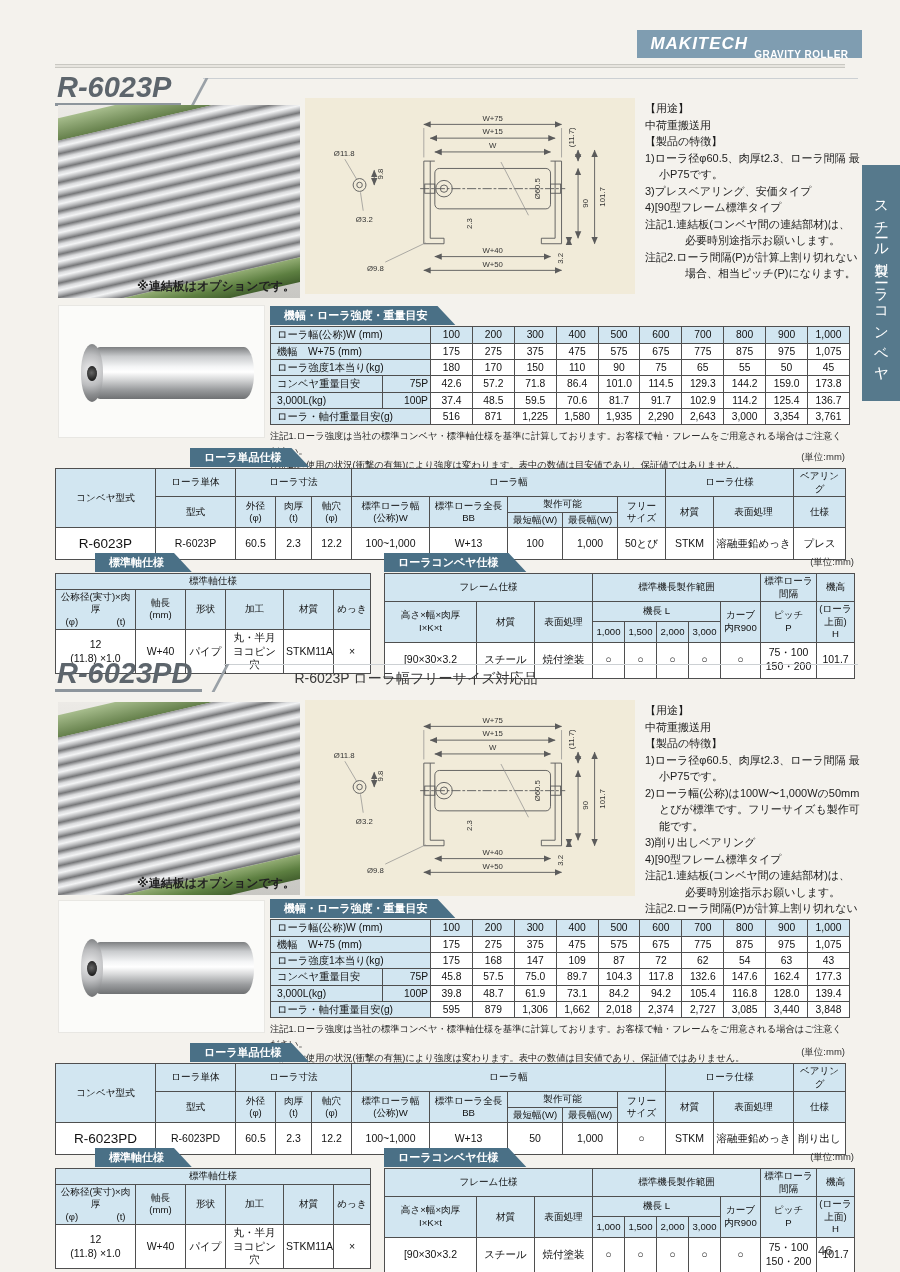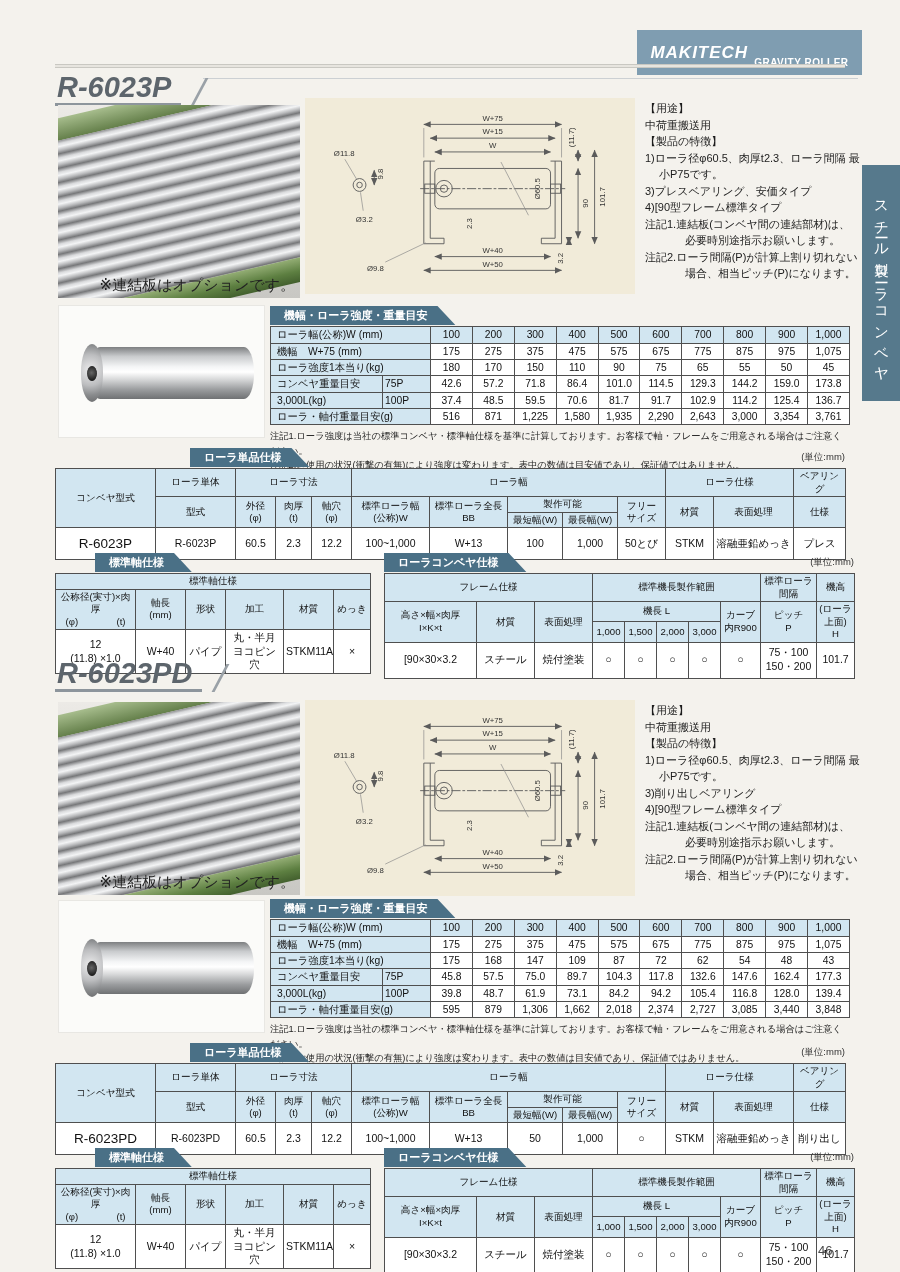--- a/index.html
+++ b/index.html
@@ -1,20 +1,20 @@
 <!DOCTYPE html>
 <html><head>
 <meta charset="utf-8">
 <style>
   *{margin:0;padding:0;box-sizing:border-box;}
   html,body{width:900px;}
   body{position:relative;height:1272px;background:#f4f2ed;font-family:"Liberation Sans","DejaVu Sans",sans-serif;color:#222;overflow:hidden;}
 
   
-  .banner{position:absolute;left:637px;top:30px;width:225px;height:45px;background:#7f9db1;display:flex;align-items:center;justify-content:center;gap:6px;}
+  .banner{position:absolute;left:637px;top:30px;width:225px;height:28px;background:#7f9db1;display:flex;align-items:center;justify-content:center;gap:6px;}
   .banner .brand{color:#fff;font-size:17px;font-weight:bold;font-style:italic;letter-spacing:1px;}
   .banner .prod{color:#fff;font-size:10px;font-weight:bold;letter-spacing:.5px;margin-top:20px;}
   .hrule{position:absolute;left:55px;top:64px;width:790px;height:4px;border-top:1px solid #c9c8c2;border-bottom:1px solid #c9c8c2;background:#e7e5df;}
 
   
   .side-tab{position:absolute;left:862px;top:165px;width:38px;height:236px;background:#56798c;color:#fff;
     writing-mode:vertical-rl;display:flex;align-items:center;justify-content:center;font-size:14.5px;letter-spacing:3px;}
 
   
   .section{position:absolute;left:0;width:900px;}
@@ -26,21 +26,21 @@
   .title-rest{flex:1;height:28px;border-top:1px solid #ccd0d3;display:flex;align-items:center;padding-left:70px;font-size:14px;color:#3a3a3a;}
 
   
   .photo-conveyor{position:absolute;left:58px;width:242px;height:193px;overflow:hidden;background:linear-gradient(180deg,#eceae6 0%,#d6d5d1 65%,#c8c7c3 100%);}
   .s1 .photo-conveyor{top:33px;} .s2 .photo-conveyor{top:44px;}
   .conv-inner{position:absolute;left:-40px;top:-36px;width:360px;height:280px;transform:rotate(-13deg);}
   .conv-rollers{position:absolute;left:0;right:0;top:42px;bottom:70px;
     background:repeating-linear-gradient(180deg,#8f9092 0px,#d9dadc 3px,#f3f4f5 6px,#b4b5b7 10px,#77787a 13px,#8f9092 14px);}
   .conv-rail{position:absolute;left:0;right:0;bottom:46px;height:24px;background:linear-gradient(180deg,#93ad74 0%,#5d7f41 55%,#43602e 100%);}
   .conv-rail-top{position:absolute;left:0;right:0;top:20px;height:22px;background:linear-gradient(180deg,#a7bd8d 0%,#647f4a 100%);}
-  .pcap{position:absolute;right:5px;bottom:3px;font-size:15px;color:#222;z-index:3;}
+  .pcap{position:absolute;right:5px;bottom:3px;font-size:12px;color:#222;z-index:3;font-weight:bold;}
 
   .photo-roller{position:absolute;left:58px;width:207px;height:133px;background:#fbfbf9;border:1px solid #e8e7e3;overflow:hidden;}
   .s1 .photo-roller{top:233px;} .s2 .photo-roller{top:242px;}
   .cyl{position:absolute;left:15%;right:5%;top:31%;height:40%;border-radius:10px/48%;
     background:linear-gradient(180deg,#7d7f81 0%,#c9cbcd 18%,#f4f5f6 38%,#ffffff 48%,#d8d9da 62%,#9a9c9e 82%,#6f7173 100%);}
   .cap{position:absolute;left:10.5%;top:29%;width:11%;height:44%;border-radius:50%;
     background:radial-gradient(circle at 42% 45%,#ececed 0%,#bcbdbf 45%,#8a8c8e 72%,#68696b 100%);}
   .hub{position:absolute;left:13.6%;top:45.5%;width:5%;height:12%;border-radius:50%;background:radial-gradient(circle at 45% 45%,#666 0%,#1e1e1e 75%);}
 
   
@@ -66,21 +66,21 @@
   
   table{border-collapse:collapse;table-layout:fixed;background:#fff;}
   td{border:1px solid #4f4f4f;text-align:center;vertical-align:middle;padding:1px 2px;font-size:10px;line-height:1.3;white-space:pre-line;color:#111;}
 
   
   .block-machine{position:absolute;left:270px;width:580px;}
   .s1 .block-machine{top:233px;} .s2 .block-machine{top:240px;}
   .mtable{width:580px;margin-top:1px;}
   .mtable td{height:16px;font-size:10.3px;background:#fff;}
   .mtable td.lab{background:#d2e6f1;text-align:left;padding-left:6px;margin-left:39px;}
-  .mtable td.lab.c{text-align:left;padding-left:2px;}
+  .mtable td.lab.c{text-align:right;padding-left:2px;}
   .mtable tr.hd td{background:#d2e6f1;}
   .tnotes{font-size:9.3px;color:#222;margin-top:4px;line-height:1.55;}
 
   
   .block-roller{position:absolute;left:55px;width:790px;}
   .s1 .block-roller{top:375px;} .s2 .block-roller{top:384px;}
   .block-roller .tab{margin-left:135px;}
   .rtable{width:790px;margin-top:1px;}
   .rtable td{background:#d2e6f1;font-size:9.6px;height:15px;}
   .rtable tr.data td{background:#fff;height:32px;font-size:10.5px;}
@@ -468,20 +468,21 @@
         </table>
     </div>
   </div>
 </div>
 
 <div class="section s2">
 
   <div class="sec-title">
     <span class="title-text">R-6023PD</span>
     <span class="title-slash"></span>
+    <div class="title-rest">R-6023P ローラ幅フリーサイズ対応品</div>
   </div>
 
   <div class="photo-conveyor">
     <div class="conv-inner">
       <div class="conv-rail-top"></div>
       <div class="conv-rollers"></div>
       <div class="conv-rail"></div>
     </div>
     <div class="pcap">※連結板はオプションです。</div>
   </div>
@@ -530,20 +531,21 @@
       <text transform="rotate(-90 279 108)" x="279" y="108" text-anchor="middle">90</text>
       <text transform="rotate(-90 252 168)" x="252" y="168" text-anchor="middle">3.2</text>
     </svg>
   </div>
 
   <div class="notes">
     <div>【用途】</div>
     <div>中荷重搬送用</div>
     <div>【製品の特徴】</div>
     <div class="feat">1)ローラ径φ60.5、肉厚t2.3、ローラ間隔 最小P75です。</div>
+    <div class="feat">2)ローラ幅(公称)は100W〜1,000Wの50mmとびが標準です。フリーサイズも製作可能です。</div>
     <div class="feat">3)削り出しベアリング</div>
     <div class="feat">4)[90型フレーム標準タイプ</div>
     <div class="remark">注記1.連結板(コンベヤ間の連結部材)は、必要時別途指示お願いします。</div>
     <div class="remark">注記2.ローラ間隔(P)が計算上割り切れない場合、相当ピッチ(P)になります。</div>
   </div>
 
   <div class="photo-roller">
     <div class="cyl"></div>
       <div class="cap"></div>
       <div class="hub"></div>
@@ -586,21 +588,21 @@
       <tr>
         <td colspan="2" class="lab">ローラ強度1本当り(kg)</td>
             <td>175</td>
             <td>168</td>
             <td>147</td>
             <td>109</td>
             <td>87</td>
             <td>72</td>
             <td>62</td>
             <td>54</td>
-            <td>48</td>
+            <td>63</td>
             <td>43</td>
           </tr>
       <tr>
         <td class="lab">コンベヤ重量目安</td>
         <td class="lab c">75P</td>
             <td>45.8</td>
             <td>57.5</td>
             <td>75.0</td>
             <td>89.7</td>
             <td>104.3</td>

